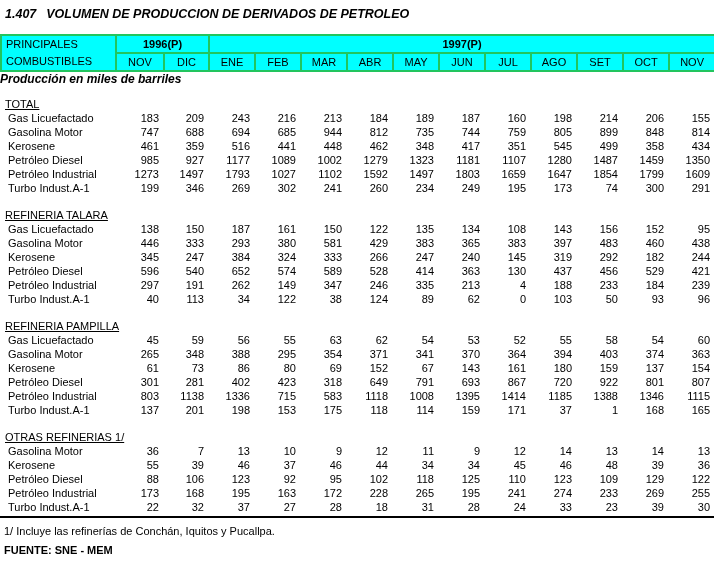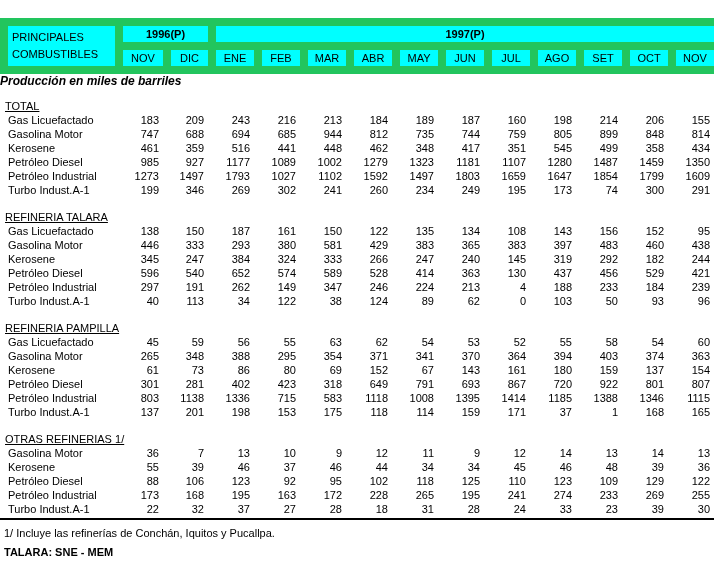--- a/index.html
+++ b/index.html
@@ -10,21 +10,21 @@
     -webkit-font-smoothing:none;
   }
   
   .title-block{padding:6px 0 0 5px;font-weight:bold;font-style:italic;font-size:12.5px;line-height:16px;white-space:nowrap;}
   .title-code{margin-right:10px;}
   .title-line2{padding-left:33px;}
   
   table.grid{border-collapse:collapse;table-layout:fixed;width:714px;}
   table.header-table{margin-top:12px;}
   table.header-table td{
-    border:8px solid #22c55e;background:#00ffff;
+    border:2px solid #22c55e;background:#00ffff;
     height:16px;padding:0;font-size:11px;text-align:center;vertical-align:middle;
     white-space:nowrap;overflow:hidden;
   }
   td.label-cell{text-align:left !important;}
   td.label-cell div{line-height:17px;padding-left:4px;}
   td.year-cell{font-weight:bold;font-size:12px;}
   
   .subtitle{text-align:left;font-weight:bold;font-style:italic;font-size:12px;line-height:15px;}
   
   table.data-table{margin-top:10px;font-size:11px;}
@@ -37,20 +37,21 @@
   .footer-rule{border-top:2px solid #000000;margin-top:2px;height:0;}
   .footnote{font-size:11px;line-height:13px;padding:7px 0 0 4px;}
   .source{font-size:11px;line-height:13px;font-weight:bold;padding:6px 0 0 4px;}
 </style>
 </head>
 <body>
 
 <div>
 
   <div class="title-block">
+    <div><span class="title-code">1.407</span><span>VOLUMEN DE PRODUCCION DE DERIVADOS DE PETROLEO</span></div>
   </div>
 
   <table class="grid header-table">
       <colgroup>
         <col style="width: 115px;">
         <col style="width: 48px;">
         <col style="width: 45px;">
         <col style="width: 46px;">
         <col style="width: 46px;">
         <col style="width: 46px;">
@@ -280,21 +281,21 @@
           <td class="val">421</td>
         </tr>
         <tr>
           <td class="row-label">Petróleo Industrial</td>
           <td class="val">297</td>
           <td class="val">191</td>
           <td class="val">262</td>
           <td class="val">149</td>
           <td class="val">347</td>
           <td class="val">246</td>
-          <td class="val">224</td>
+          <td class="val">335</td>
           <td class="val">213</td>
           <td class="val">4</td>
           <td class="val">188</td>
           <td class="val">233</td>
           <td class="val">184</td>
           <td class="val">239</td>
         </tr>
         <tr>
           <td class="row-label">Turbo Indust.A-1</td>
           <td class="val">40</td>
@@ -497,15 +498,15 @@
           <td class="val">33</td>
           <td class="val">23</td>
           <td class="val">39</td>
           <td class="val">30</td>
         </tr>
       </tbody>
   </table>
 
   <div class="footer-rule"></div>
   <div class="footnote">1/ Incluye las refinerías de Conchán, Iquitos y Pucallpa.</div>
-  <div class="source">TALARA: SNE - MEM</div>
+  <div class="source">FUENTE: SNE - MEM</div>
 
 </div>
 
 </body></html>

